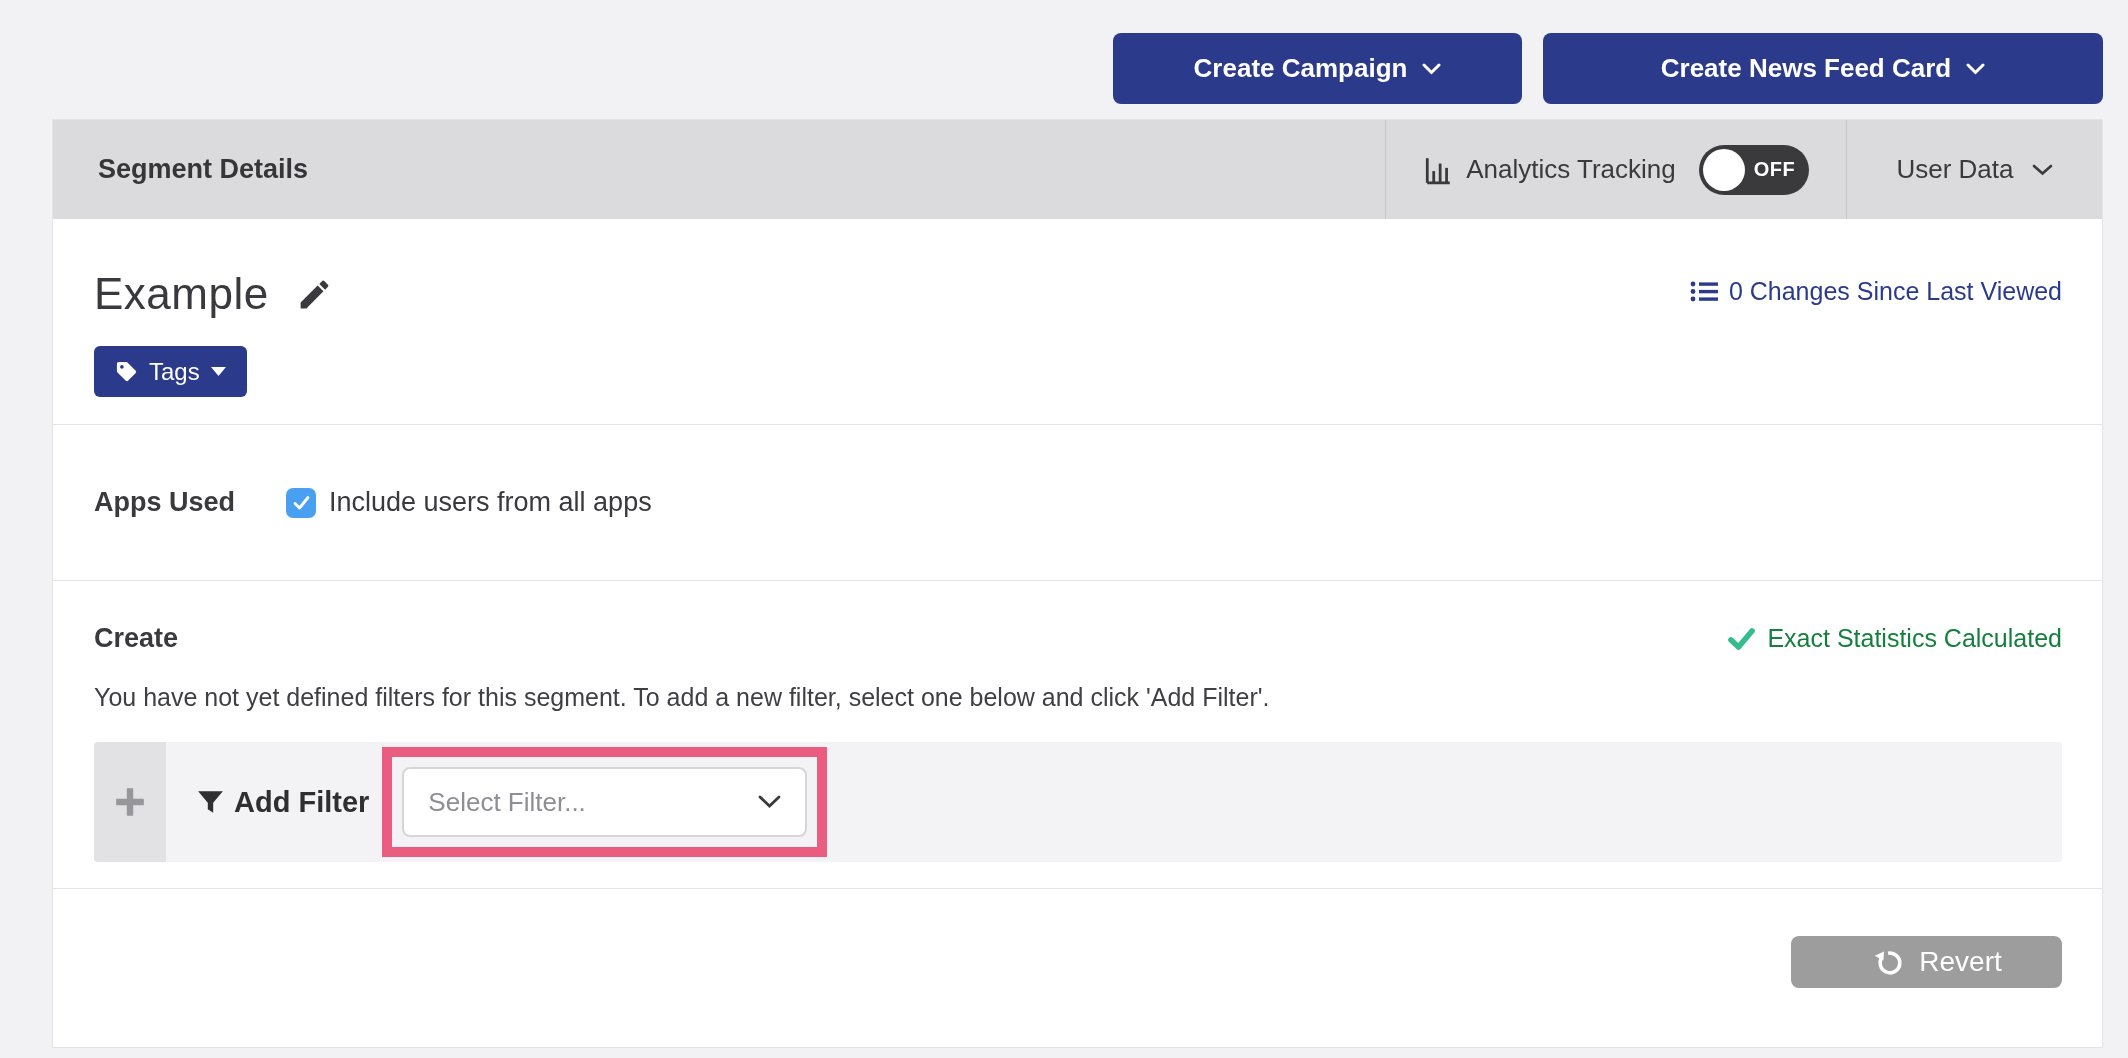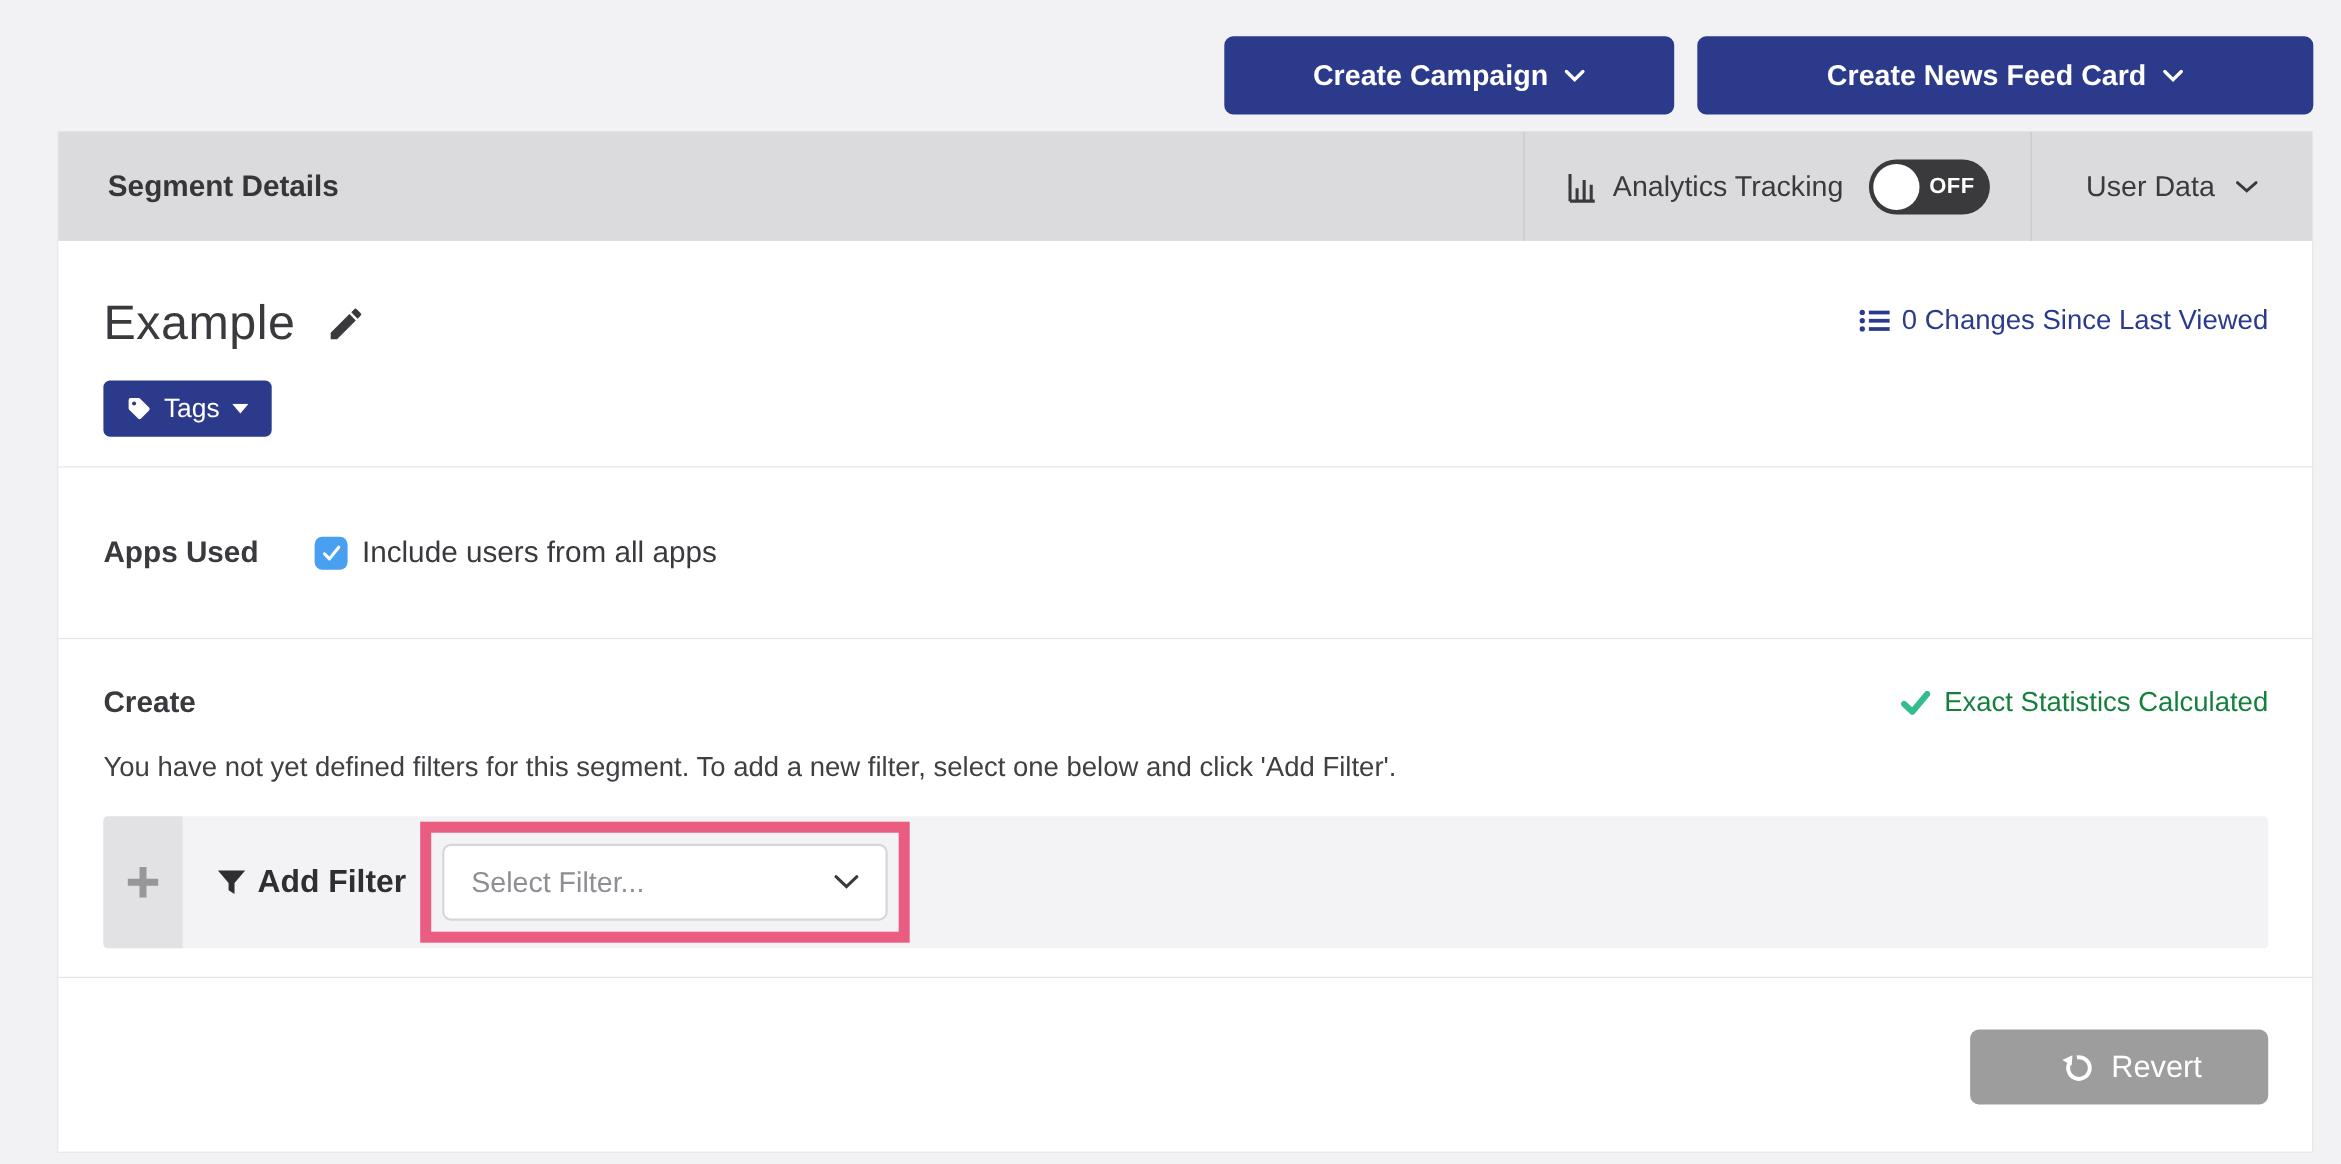--- a/index.html
+++ b/index.html
@@ -76,21 +76,21 @@
   .select-filter {
     width:405px; height:70px; background:#fff; border:2px solid #d6d6da; border-radius:8px;
     display:flex; align-items:center; justify-content:space-between; padding:0 24px; cursor:pointer;
   }
   .select-filter .placeholder { font-size:26px; color:#8e8e94; }
 
   
   .card-footer { position:relative; height:157px; }
   .footer-buttons { position:absolute; top:47px; right:40px; display:flex; gap:24px; }
   .btn-gray {
-    height:68px; background:#9d9d9d; border:none; border-radius:8px; color:#fff;
+    height:52px; background:#9d9d9d; border:none; border-radius:8px; color:#fff;
     font-family:inherit; font-size:28px; display:flex; align-items:center; justify-content:center; gap:16px; cursor:pointer;padding-left:21px;
   }
   .btn-revert { width:271px; }
   .btn-save { width:241px; }
 
   svg { display:block; }
 </style>
 </head>
 <body>
 

